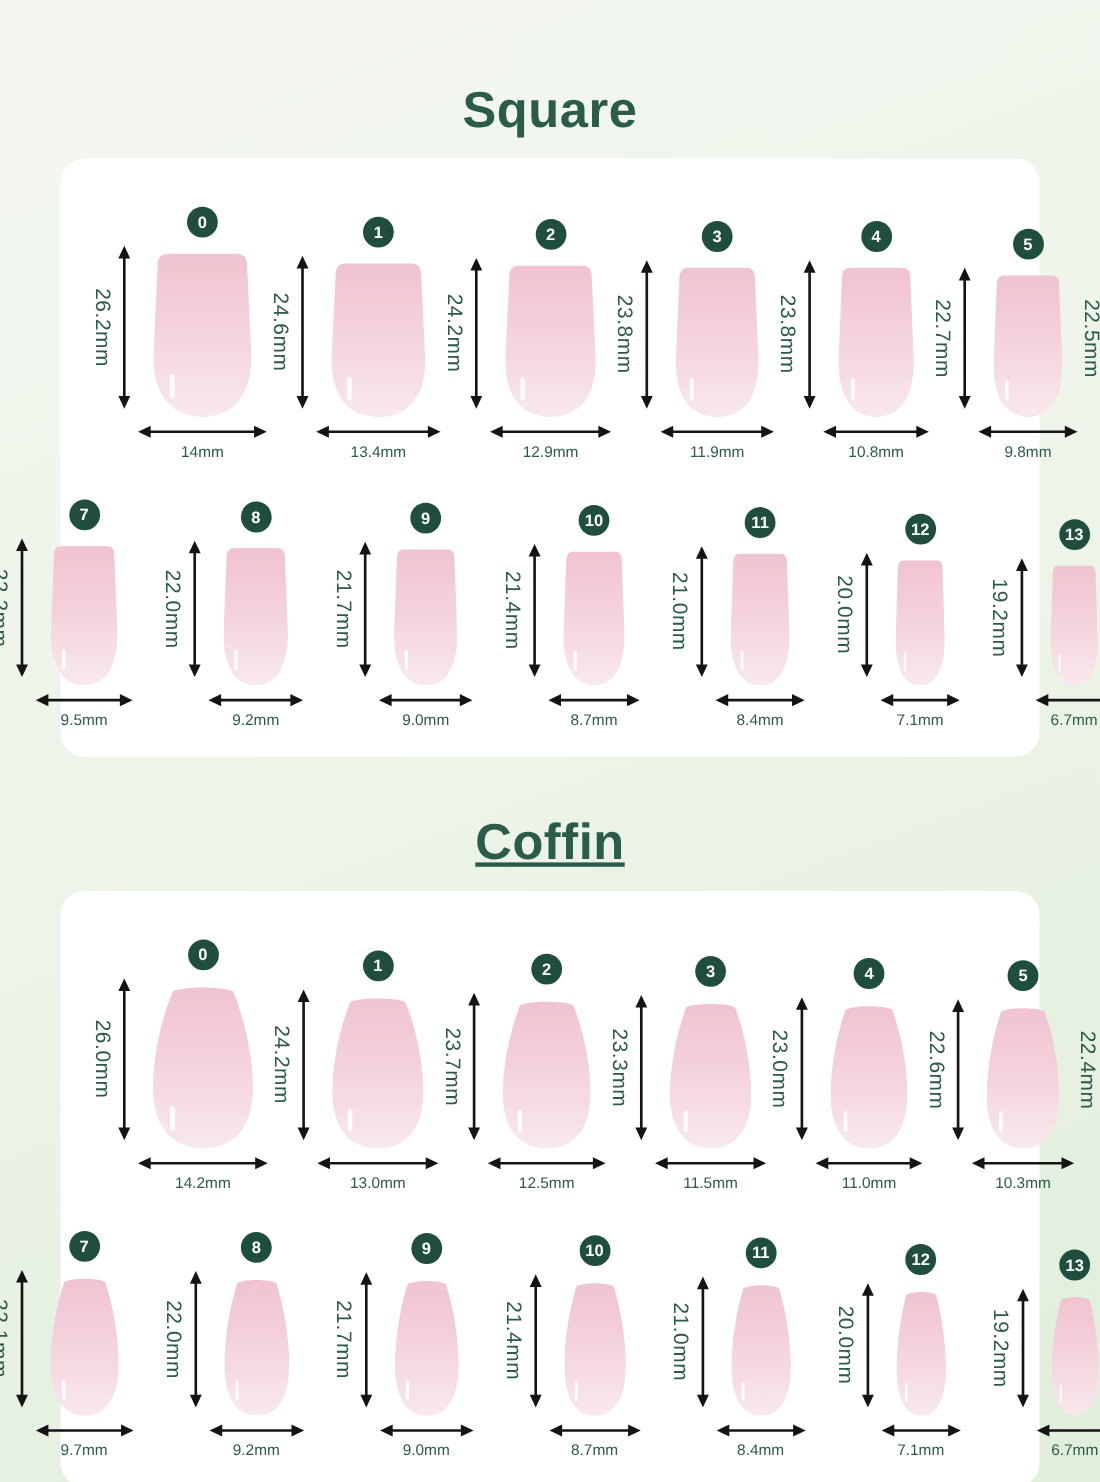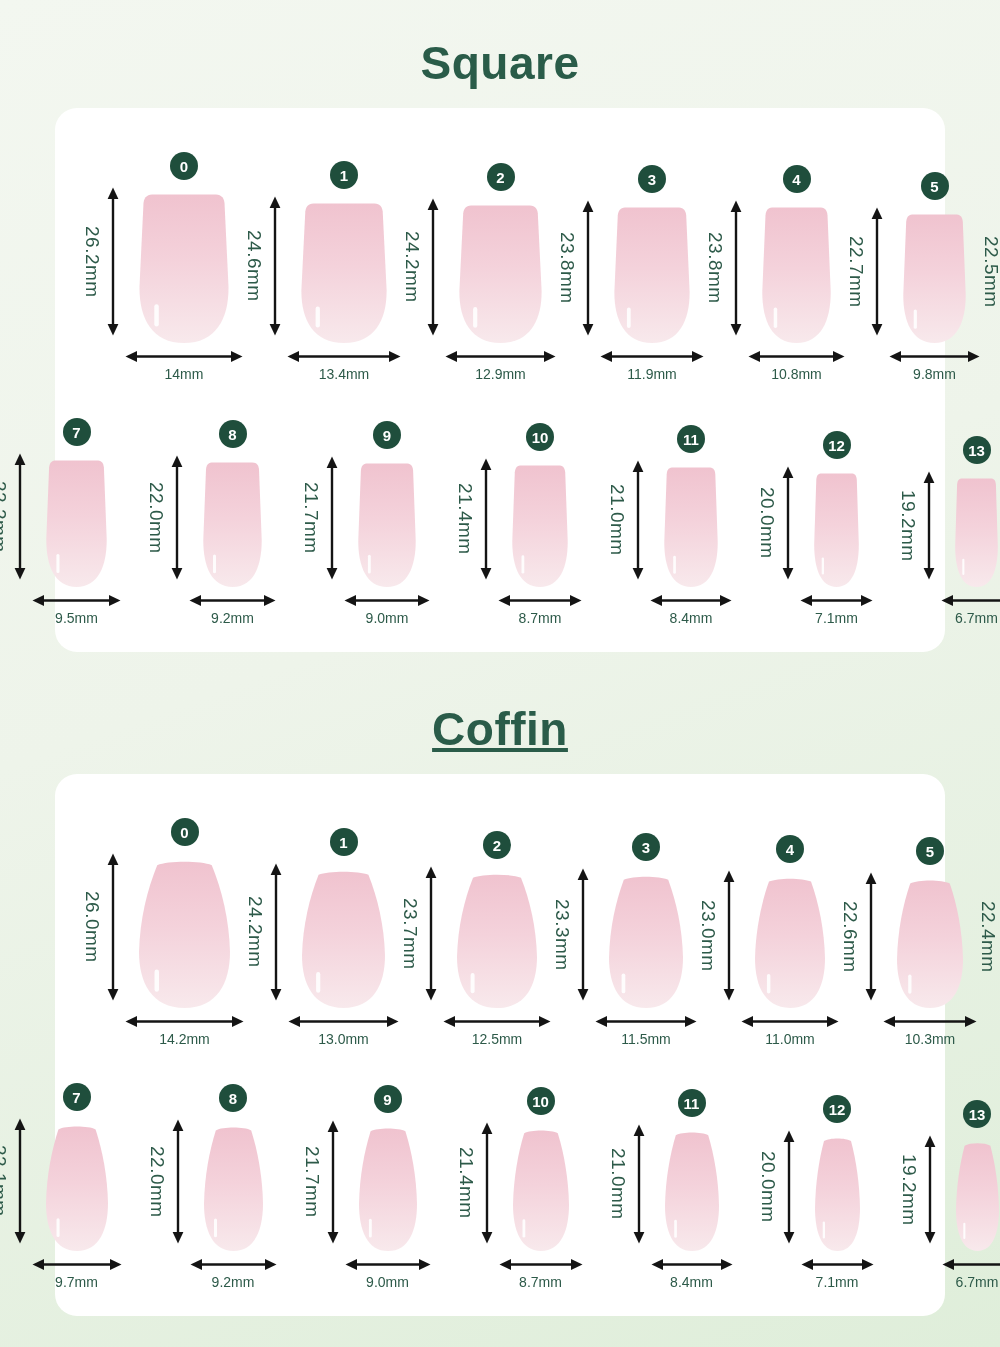--- a/index.html
+++ b/index.html
@@ -9,20 +9,21 @@
     font-family:"Liberation Sans", sans-serif;
     background:linear-gradient(160deg, var(--page-bg-top) 0%, var(--page-bg-mid) 45%, var(--page-bg-bottom) 100%);
   }
   .page { width:1000px; min-height:1347px; padding-bottom:24px; }
   .section-title {
     text-align:center;
     font-size:46px;
     font-weight:600;
     color:var(--title-green);
     letter-spacing:0.5px;
+    margin-top:36px;
   }
   .section-title.first { padding-top:36px; }
   .section-title.later { margin-top:50px;text-decoration:underline; }
   .card {
     background:var(--card-bg);
     border-radius:22px;
     width:890px;
     margin:18px auto 0 auto;
     padding:44px 18px 26px 18px;
   }

